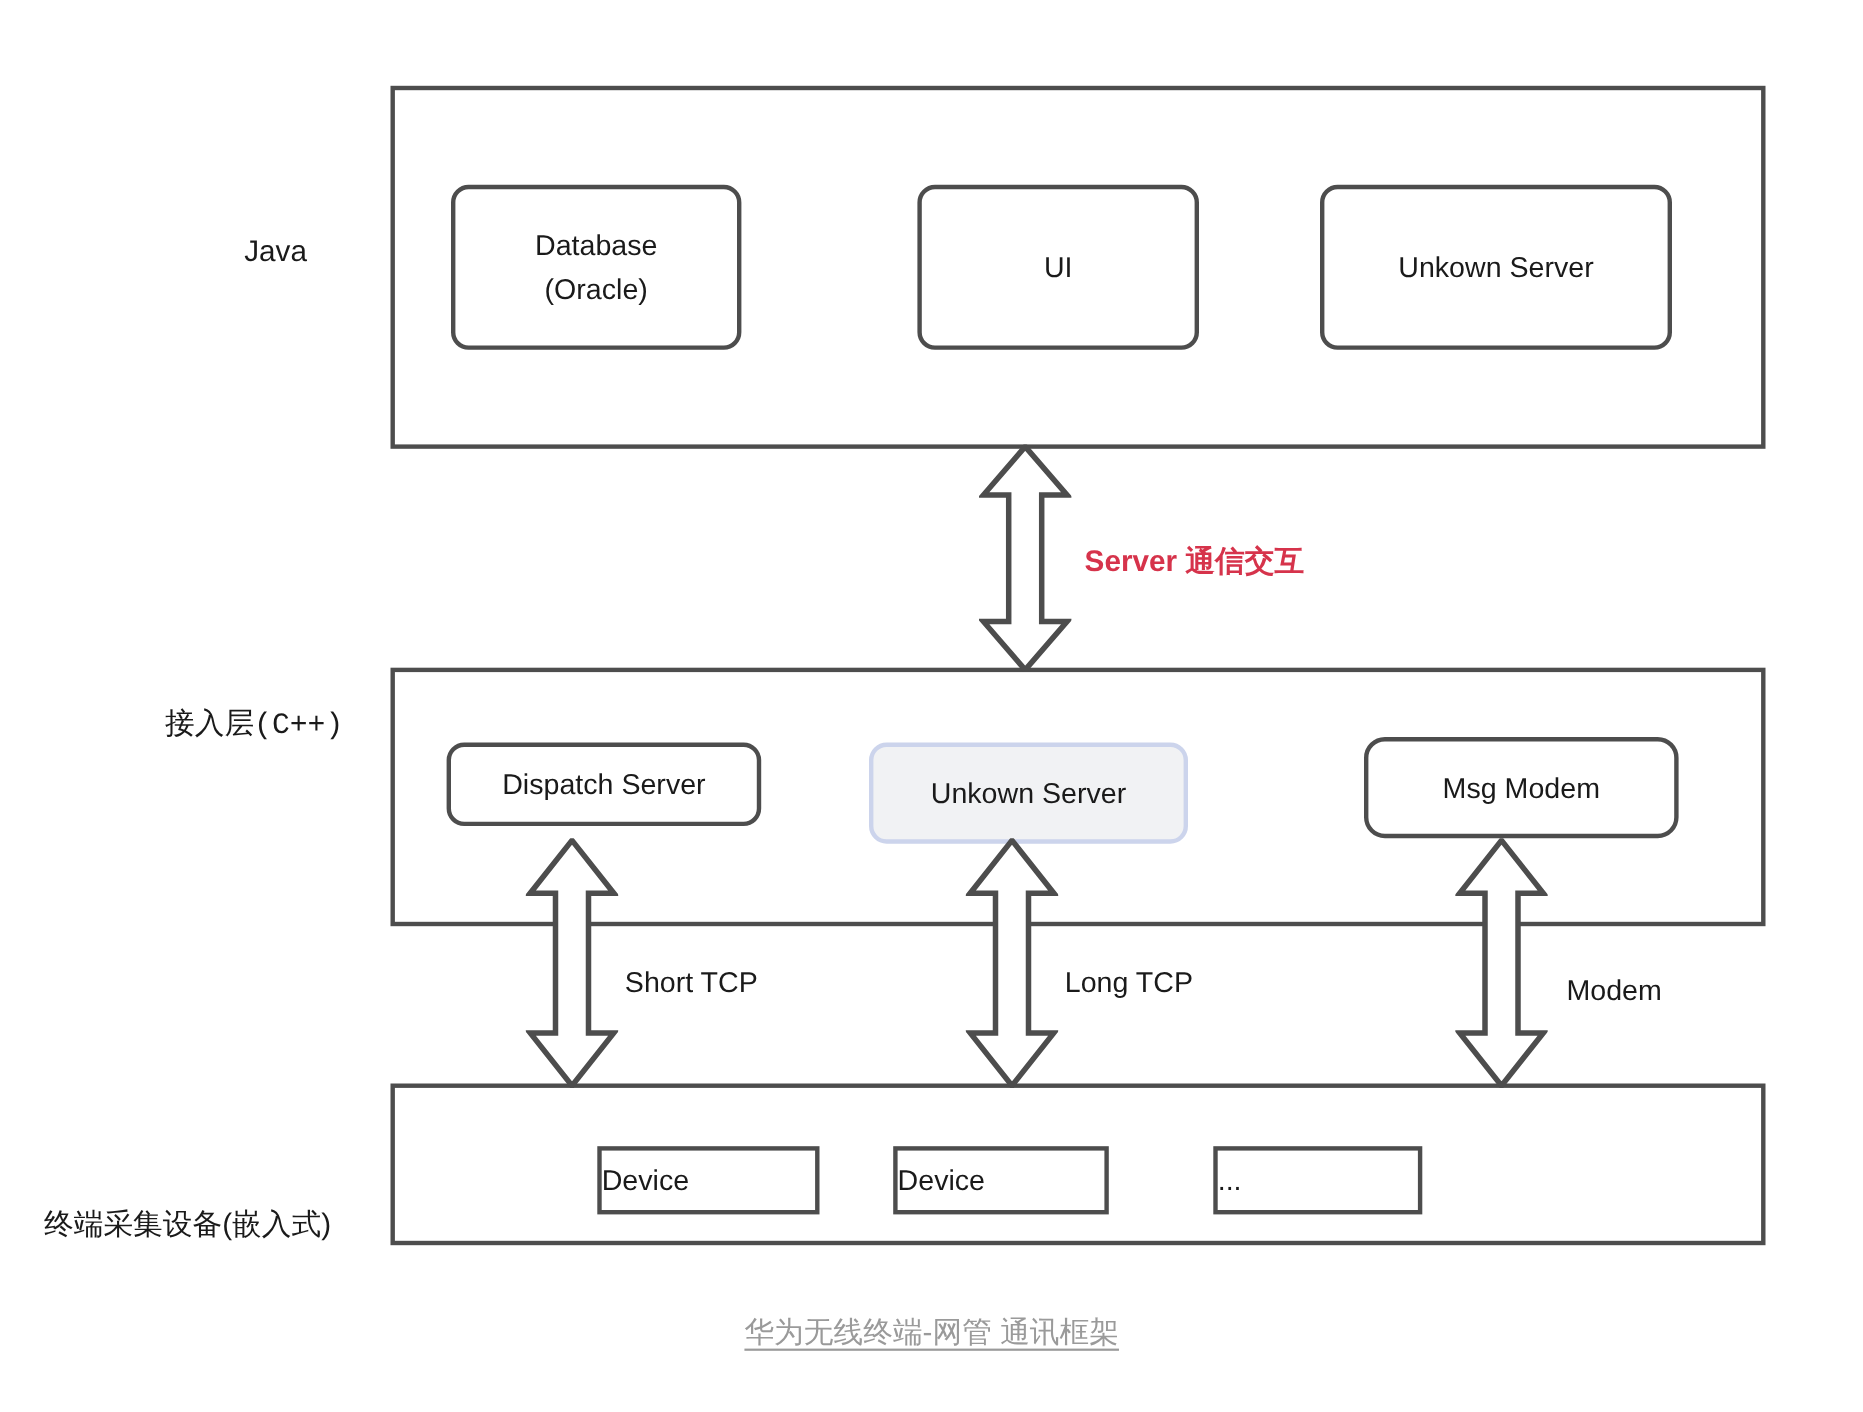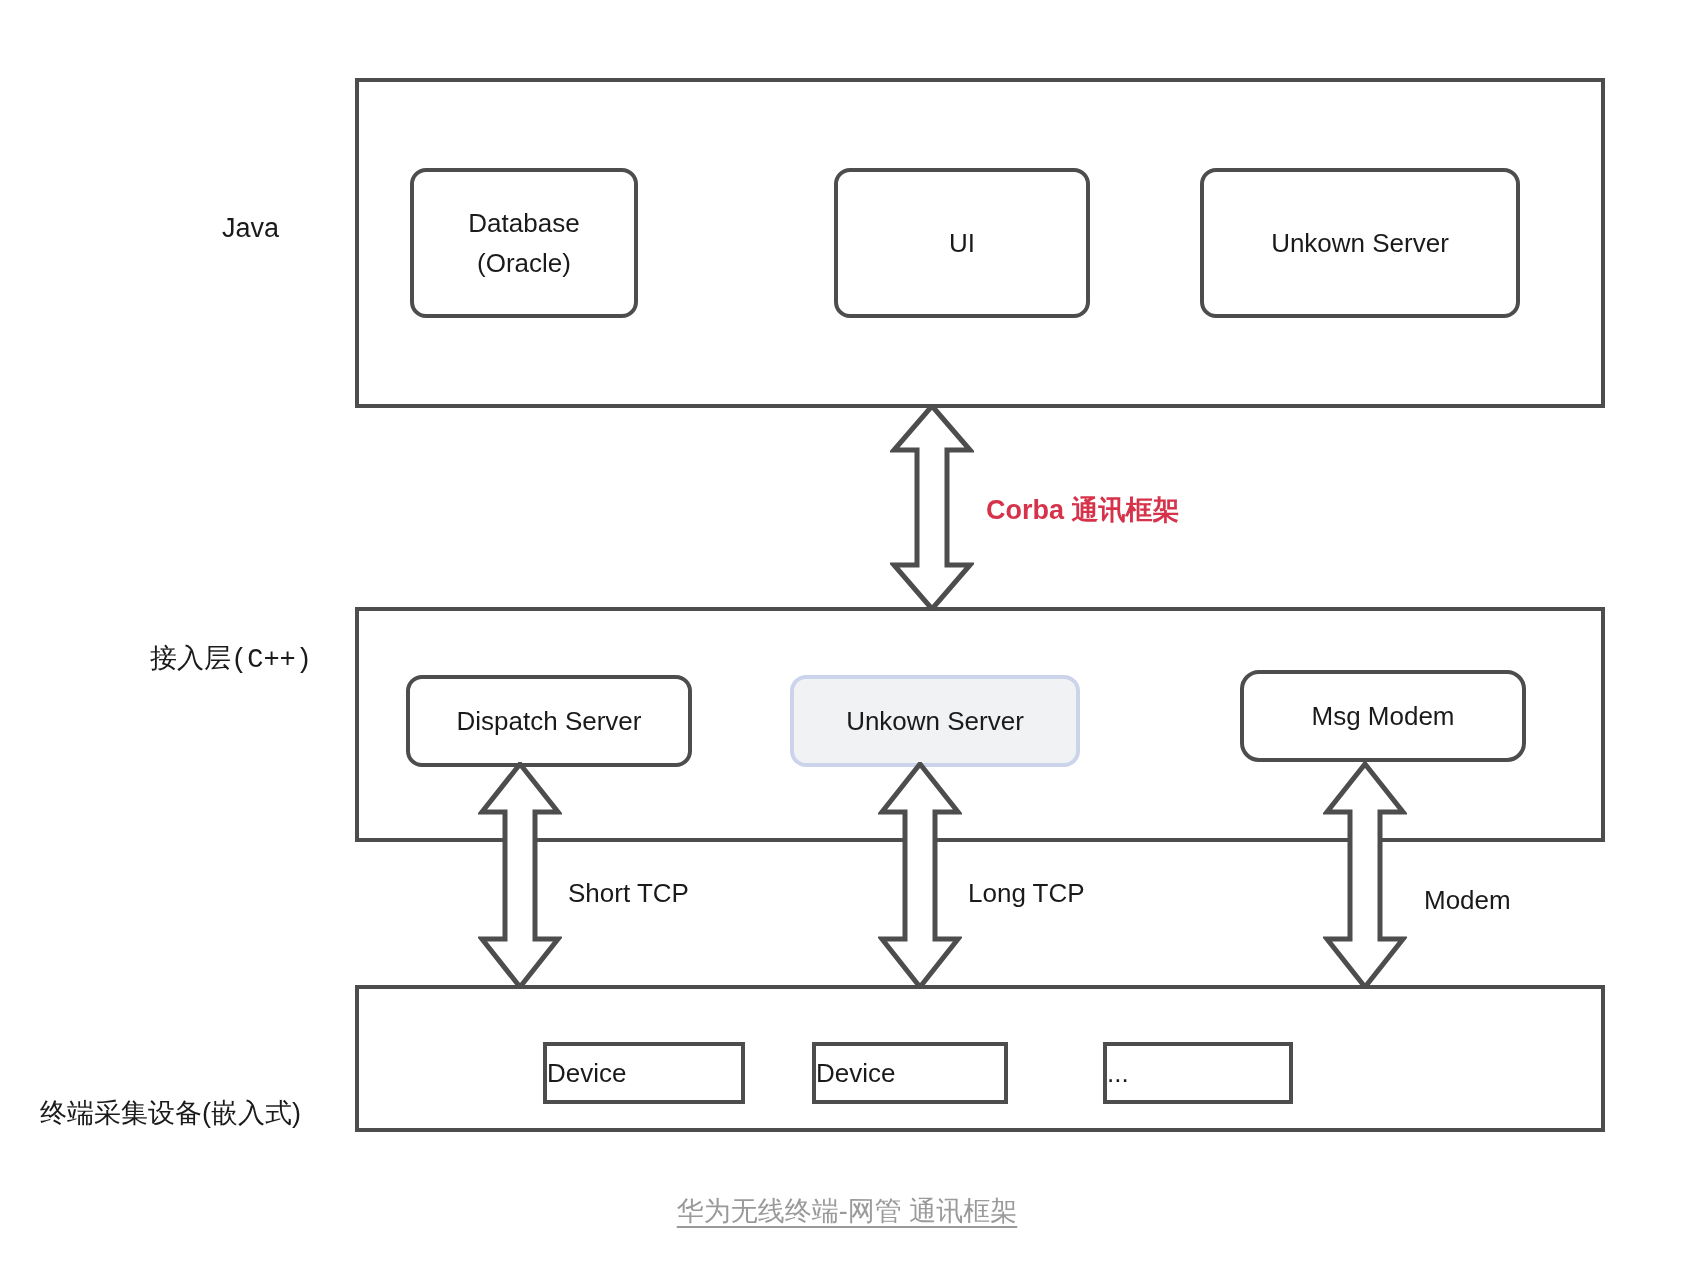--- a/index.html
+++ b/index.html
@@ -56,25 +56,25 @@
     color: #1a1a1a;
     font-size: 26px;
     line-height: 1.55;
     text-align: center;
   }
   .node.selected {
     border-color: #ccd4ec;
     background: #f1f2f4;
   }
   
-  #node-database      { left: 410px;  top: 168px; width: 228px; height: 150px; }
+  #node-database      { left: 410px;  top: 168px; width: 264px; height: 150px; }
   #node-ui            { left: 834px;  top: 168px; width: 256px; height: 150px; }
   #node-unkown-java   { left: 1200px; top: 168px; width: 320px; height: 150px; }
   
-  #node-dispatch      { left: 406px;  top: 675px; width: 286px; height: 92px; }
+  #node-dispatch      { left: 406px;  top: 675px; width: 286px; height: 76px; }
   #node-unkown-cpp    { left: 790px;  top: 675px; width: 290px; height: 92px; }
   #node-msg-modem     { left: 1240px; top: 670px; width: 286px; height: 92px; border-radius: 19px; }
 
   
   .device {
     position: absolute;
     border: 4px solid #4d4d4d;
     background: #ffffff;
     box-sizing: border-box;
     display: flex;
@@ -189,20 +189,20 @@
       <polygon points="42,2 80,50 57,50 57,177 80,177 42,225 4,177 27,177 27,50 4,50" fill="#ffffff" stroke="#4d4d4d" stroke-width="5" stroke-linejoin="miter"></polygon>
     </svg>
   </div>
 
   <div class="arrow" id="arrow-modem">
     <svg viewBox="0 0 84 227" width="84" height="227" preserveAspectRatio="none">
       <polygon points="42,2 80,50 57,50 57,177 80,177 42,225 4,177 27,177 27,50 4,50" fill="#ffffff" stroke="#4d4d4d" stroke-width="5" stroke-linejoin="miter"></polygon>
     </svg>
   </div>
 
-  <div class="edge-label" id="edge-corba">Corba 通讯框架</div>
+  <div class="edge-label" id="edge-corba">Server 通信交互</div>
   <div class="edge-label" id="edge-short">Short TCP</div>
   <div class="edge-label" id="edge-long">Long TCP</div>
   <div class="edge-label" id="edge-modem">Modem</div>
 
   <div id="caption">华为无线终端-网管 通讯框架</div>
 
 </div>
 
 </body></html>

